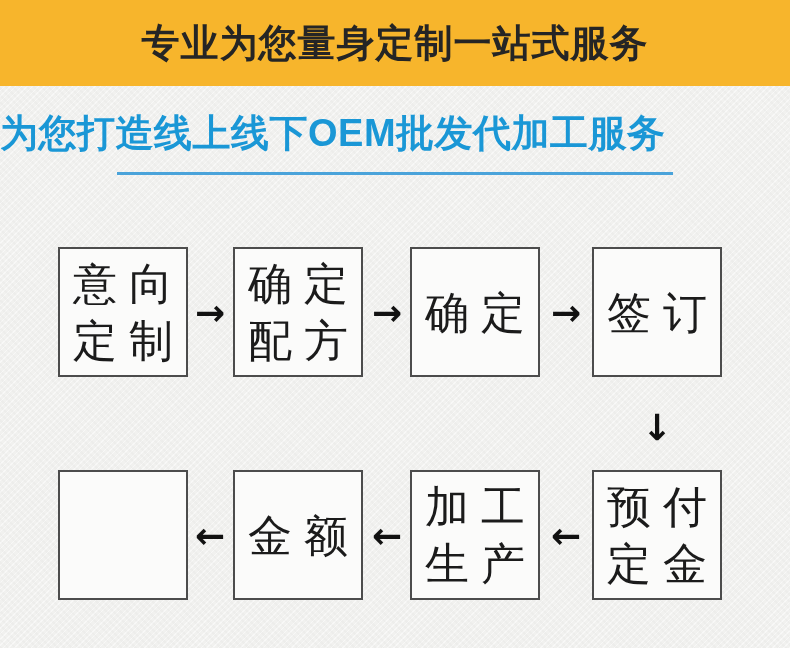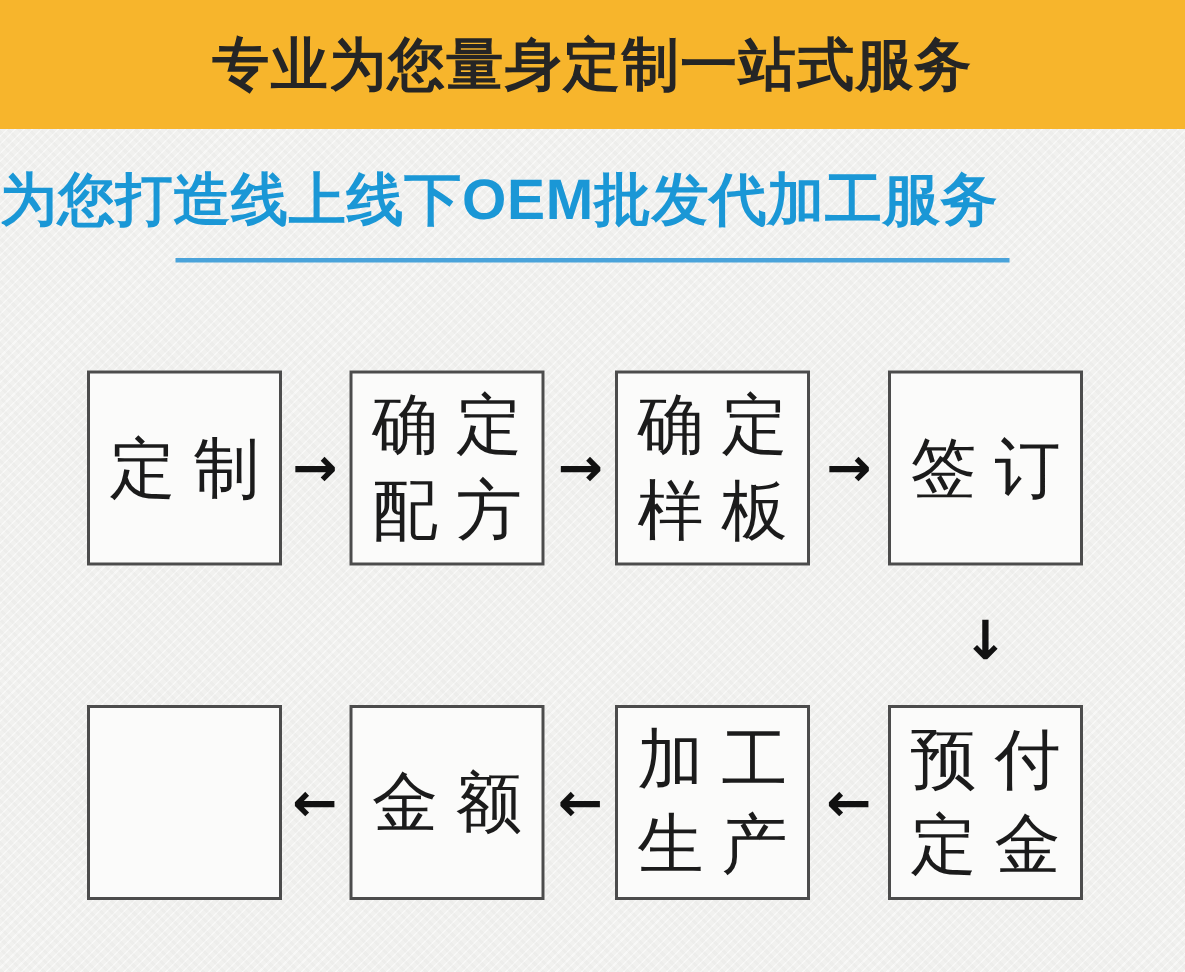--- a/index.html
+++ b/index.html
@@ -78,29 +78,29 @@
   </div>
 
   <div class="subtitle-wrap">
     <span class="subtitle">为您打造线上线下OEM批发代加工服务</span>
     <div class="subtitle-underline"></div>
   </div>
 
   <div class="flow">
 
     <div class="box r1 c1">
+      <span class="box-line">意向</span>
       <span class="box-line">定制</span>
     </div>
     <div class="box r1 c2">
       <span class="box-line">确定</span>
       <span class="box-line">配方</span>
     </div>
     <div class="box r1 c3">
       <span class="box-line">确定</span>
-      <span class="box-line">样板</span>
     </div>
     <div class="box r1 c4">
       <span class="box-line">签订</span>
     </div>
 
     <span class="arrow g1 rowA">→</span>
     <span class="arrow g2 rowA">→</span>
     <span class="arrow g3 rowA">→</span>
 
     <span class="arrow gdown">↓</span>

